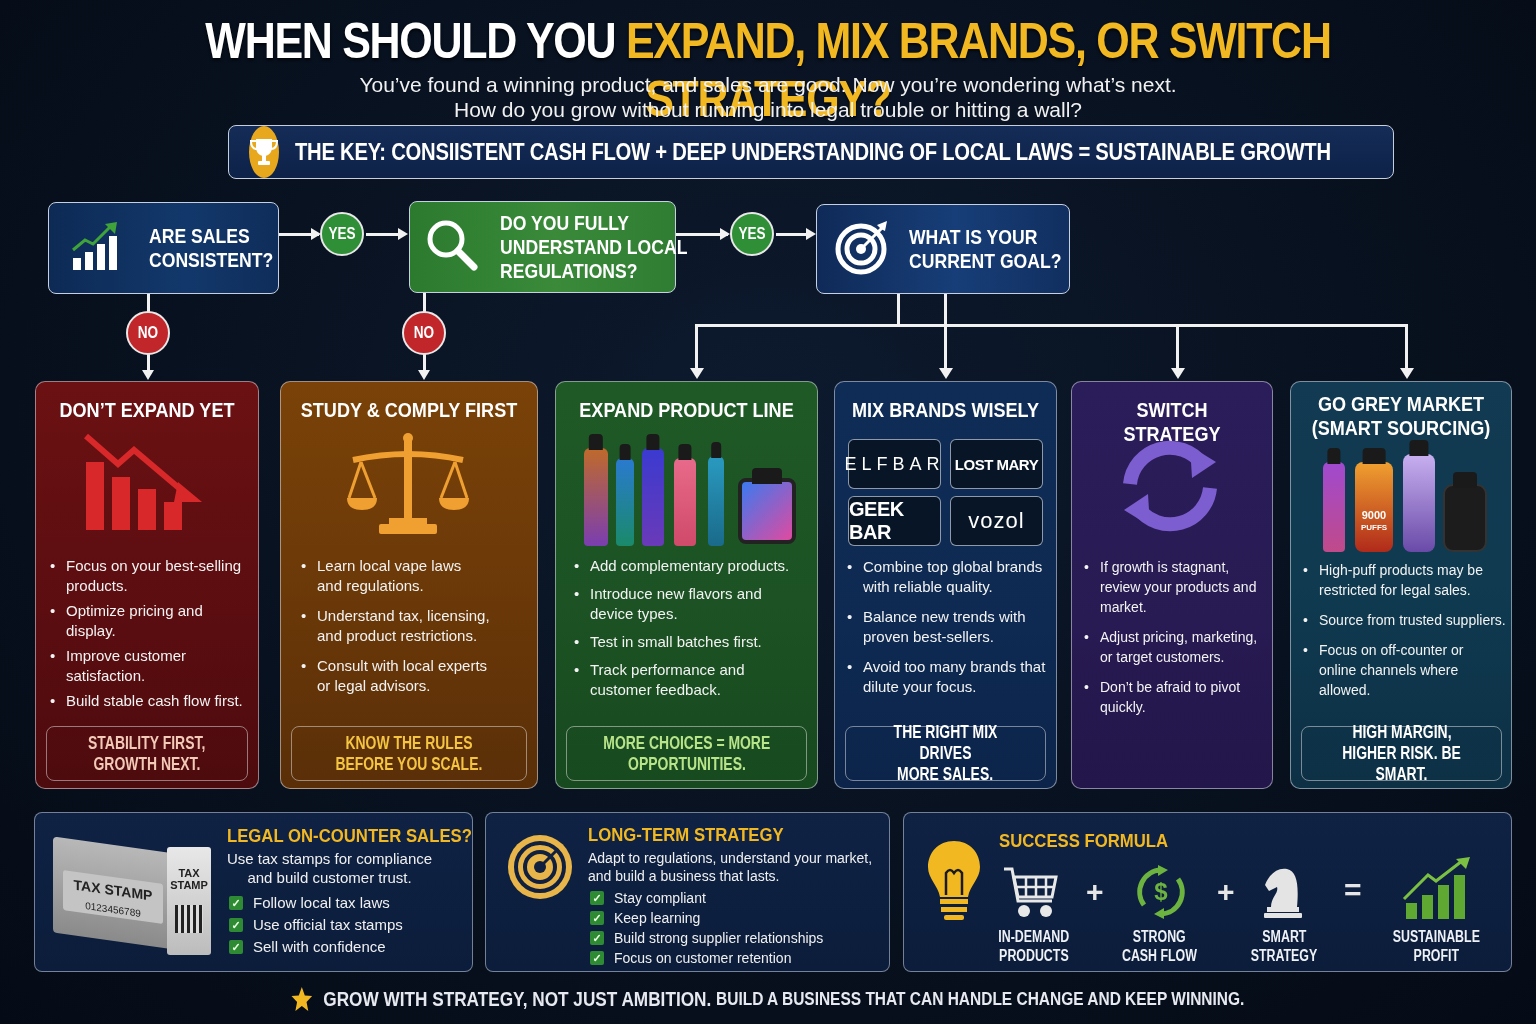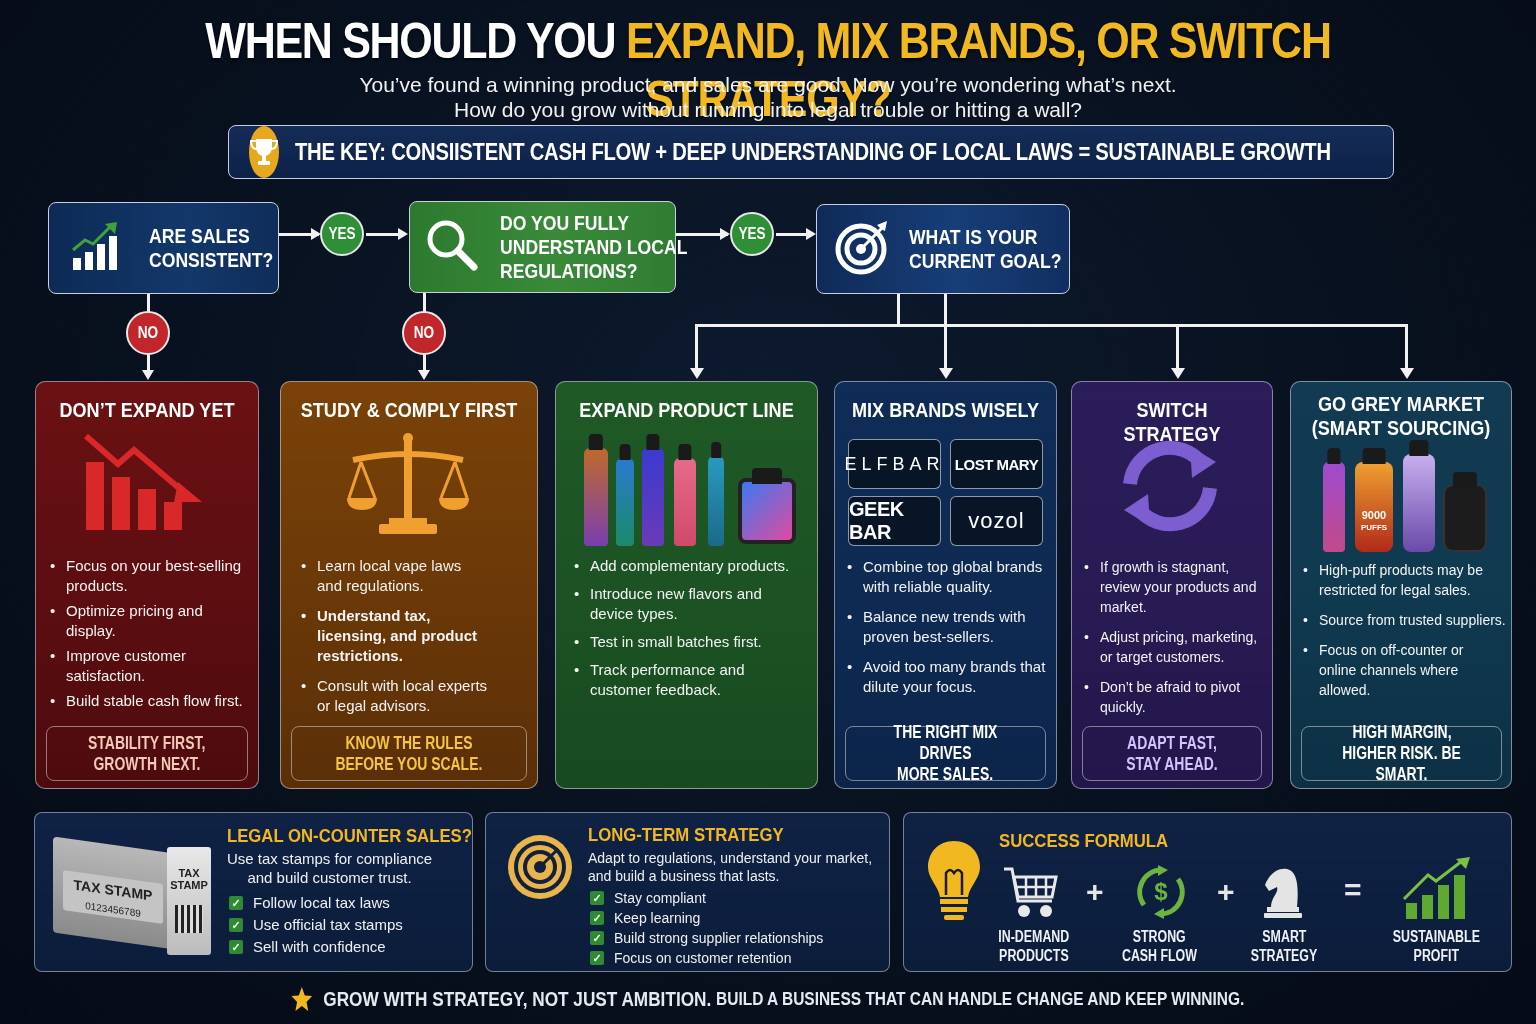--- a/index.html
+++ b/index.html
@@ -285,21 +285,21 @@
       <path d="M0 66 H30 Q30 78 15 78 Q0 78 0 66 Z" fill="#f0a030"></path>
       <line x1="108" y1="30" x2="94" y2="66" stroke="#f0a030" stroke-width="3"></line>
       <line x1="108" y1="30" x2="120" y2="66" stroke="#f0a030" stroke-width="3"></line>
       <path d="M92 66 H122 Q122 78 107 78 Q92 78 92 66 Z" fill="#f0a030"></path>
       <rect x="42" y="86" width="38" height="6" fill="#f0a030"></rect>
       <rect x="32" y="92" width="58" height="10" rx="2" fill="#f0a030"></rect>
     </svg>
   </div>
   <ul style="left:20px; top:174px; width:230px;">
     <li style="width:170px; margin-bottom:10px;">Learn local vape laws and regulations.</li>
-    <li style="width:200px; margin-bottom:10px;font-weight:bold;">Understand tax, licensing, and product restrictions.</li>
+    <li style="width:200px; margin-bottom:10px;">Understand tax, licensing, and product restrictions.</li>
     <li style="width:200px; margin-bottom:10px;">Consult with local experts or legal advisors.</li>
   </ul>
   <div class="tagline" style="left:10px; top:344px; width:236px; height:55px; color:#f5c542;">
     <span><span>KNOW THE RULES</span><br><span>BEFORE YOU SCALE.</span></span>
   </div>
 </div>
 
 <div id="c3" class="abs card">
   <div class="ctitle" style="top:16px;">EXPAND PRODUCT LINE</div>
   <div class="abs" style="left:0; top:52px; width:263px; height:112px;">
@@ -309,20 +309,23 @@
     <div class="vape" style="left:118px; top:24px; width:22px; height:88px; background:linear-gradient(180deg,#e86a8a,#d04a6a);"></div>
     <div class="vape" style="left:152px; top:22px; width:16px; height:90px; background:linear-gradient(180deg,#2a9ac0,#1a6a8a);"></div>
     <div class="vape" style="left:182px; top:44px; width:58px; height:66px; border-radius:8px; background:linear-gradient(135deg,#3a7af0,#e04aa0); border:4px solid #222;"></div>
   </div>
   <ul style="left:18px; top:174px; width:240px;">
     <li>Add complementary products.</li>
     <li style="width:190px;">Introduce new flavors and device types.</li>
     <li>Test in small batches first.</li>
     <li style="width:190px;">Track performance and customer feedback.</li>
   </ul>
+  <div class="tagline" style="left:10px; top:344px; width:241px; height:55px; color:#b9e58a;">
+    <span><span>MORE CHOICES = MORE</span><br><span>OPPORTUNITIES.</span></span>
+  </div>
 </div>
 
 <div id="c4" class="abs card">
   <div class="ctitle" style="top:16px;">MIX BRANDS WISELY</div>
   <div class="brand" style="left:13px; top:57px; letter-spacing:5px; font-weight:400; font-size:18px;">ELFBAR</div>
   <div class="brand" style="left:115px; top:57px; font-size:15px; letter-spacing:-0.5px;">LOST MARY</div>
   <div class="brand" style="left:13px; top:114px; font-size:20px; letter-spacing:-0.5px;">GEEK BAR</div>
   <div class="brand" style="left:115px; top:114px; font-size:22px; font-weight:400; letter-spacing:1px;">vozol</div>
   <ul style="left:12px; top:175px; width:206px;">
     <li style="margin-bottom:10px;">Combine top global brands with reliable quality.</li>
@@ -342,23 +345,20 @@
       <polygon points="74,10 100,26 76,42" fill="#7c5ed0"></polygon>
       <path d="M94 52 A40 40 0 0 1 22 72" stroke="#7c5ed0" stroke-width="14" fill="none"></path>
       <polygon points="34,90 8,74 32,58" fill="#7c5ed0"></polygon>
     </svg>
   </div>
   <ul style="left:12px; top:175px; width:186px;">
     <li style="font-size:14px; margin-bottom:10px;">If growth is stagnant, review your products and market.</li>
     <li style="font-size:14px; margin-bottom:10px;">Adjust pricing, marketing, or target customers.</li>
     <li style="font-size:14px; width:170px; margin-bottom:10px;">Don’t be afraid to pivot quickly.</li>
   </ul>
-  <div class="tagline" style="left:10px; top:344px; width:180px; height:55px; color:#d3c4ff;">
-    <span><span>ADAPT FAST,</span><br><span>STAY AHEAD.</span></span>
-  </div>
 </div>
 
 <div id="c6" class="abs card">
   <div class="ctitle" style="top:10px;">
     <div>GO GREY MARKET</div>
     <div>(SMART SOURCING)</div>
   </div>
   <div class="abs" style="left:0; top:62px; width:222px; height:110px;">
     <div class="vape" style="left:32px; top:18px; width:22px; height:90px; background:linear-gradient(180deg,#a04ad0,#c04a8a);"></div>
     <div class="vape" style="left:64px; top:18px; width:38px; height:90px; border-radius:8px; background:linear-gradient(180deg,#f0a030,#b02a1a); color:#fff; font-size:11px; font-weight:700; text-align:center; padding-top:48px; line-height:11px;">

